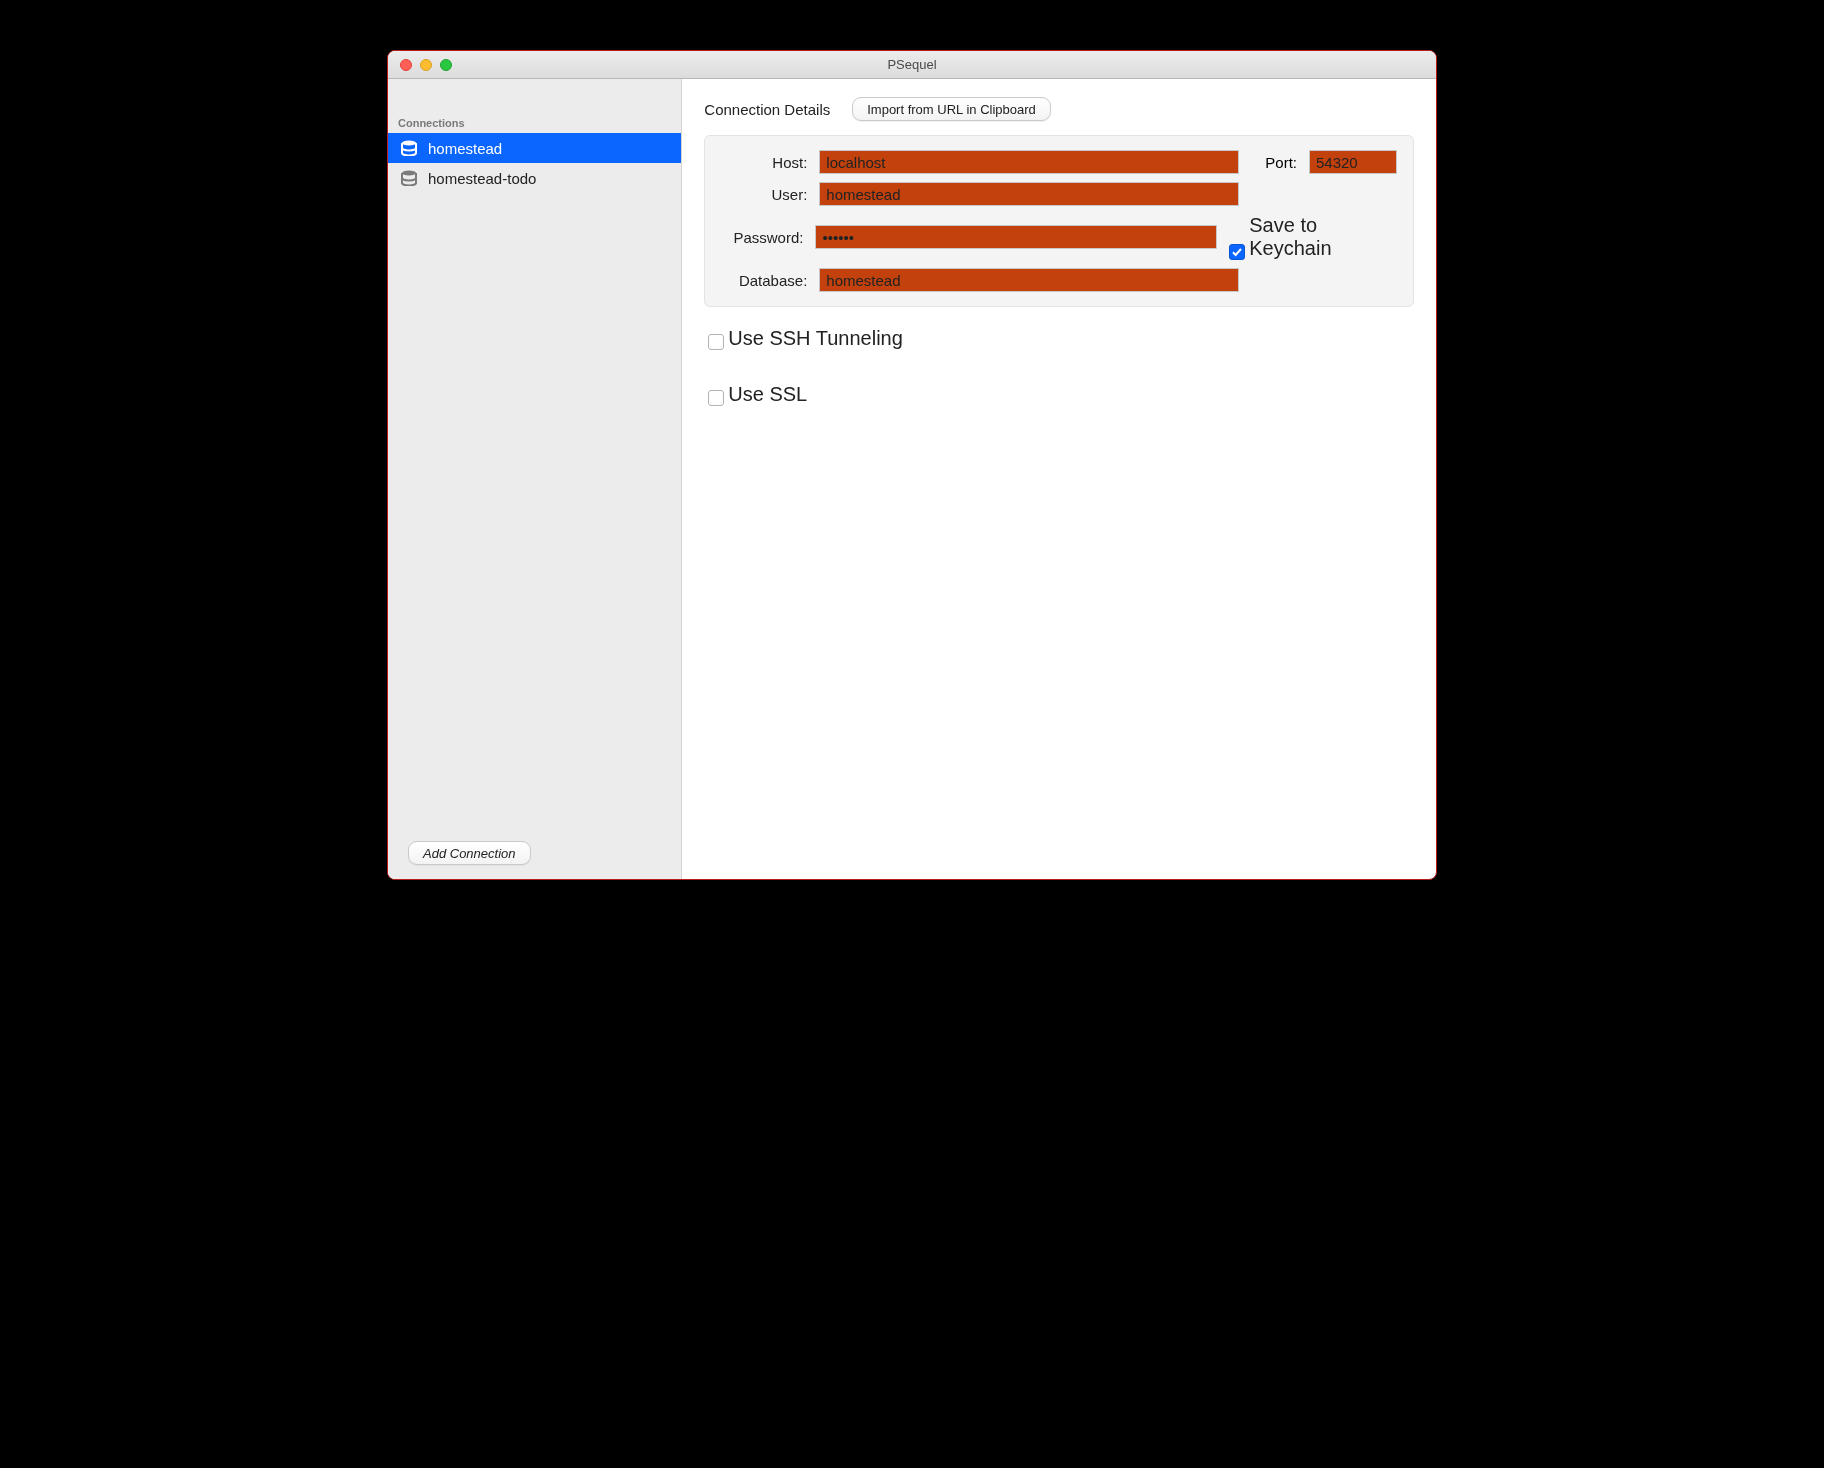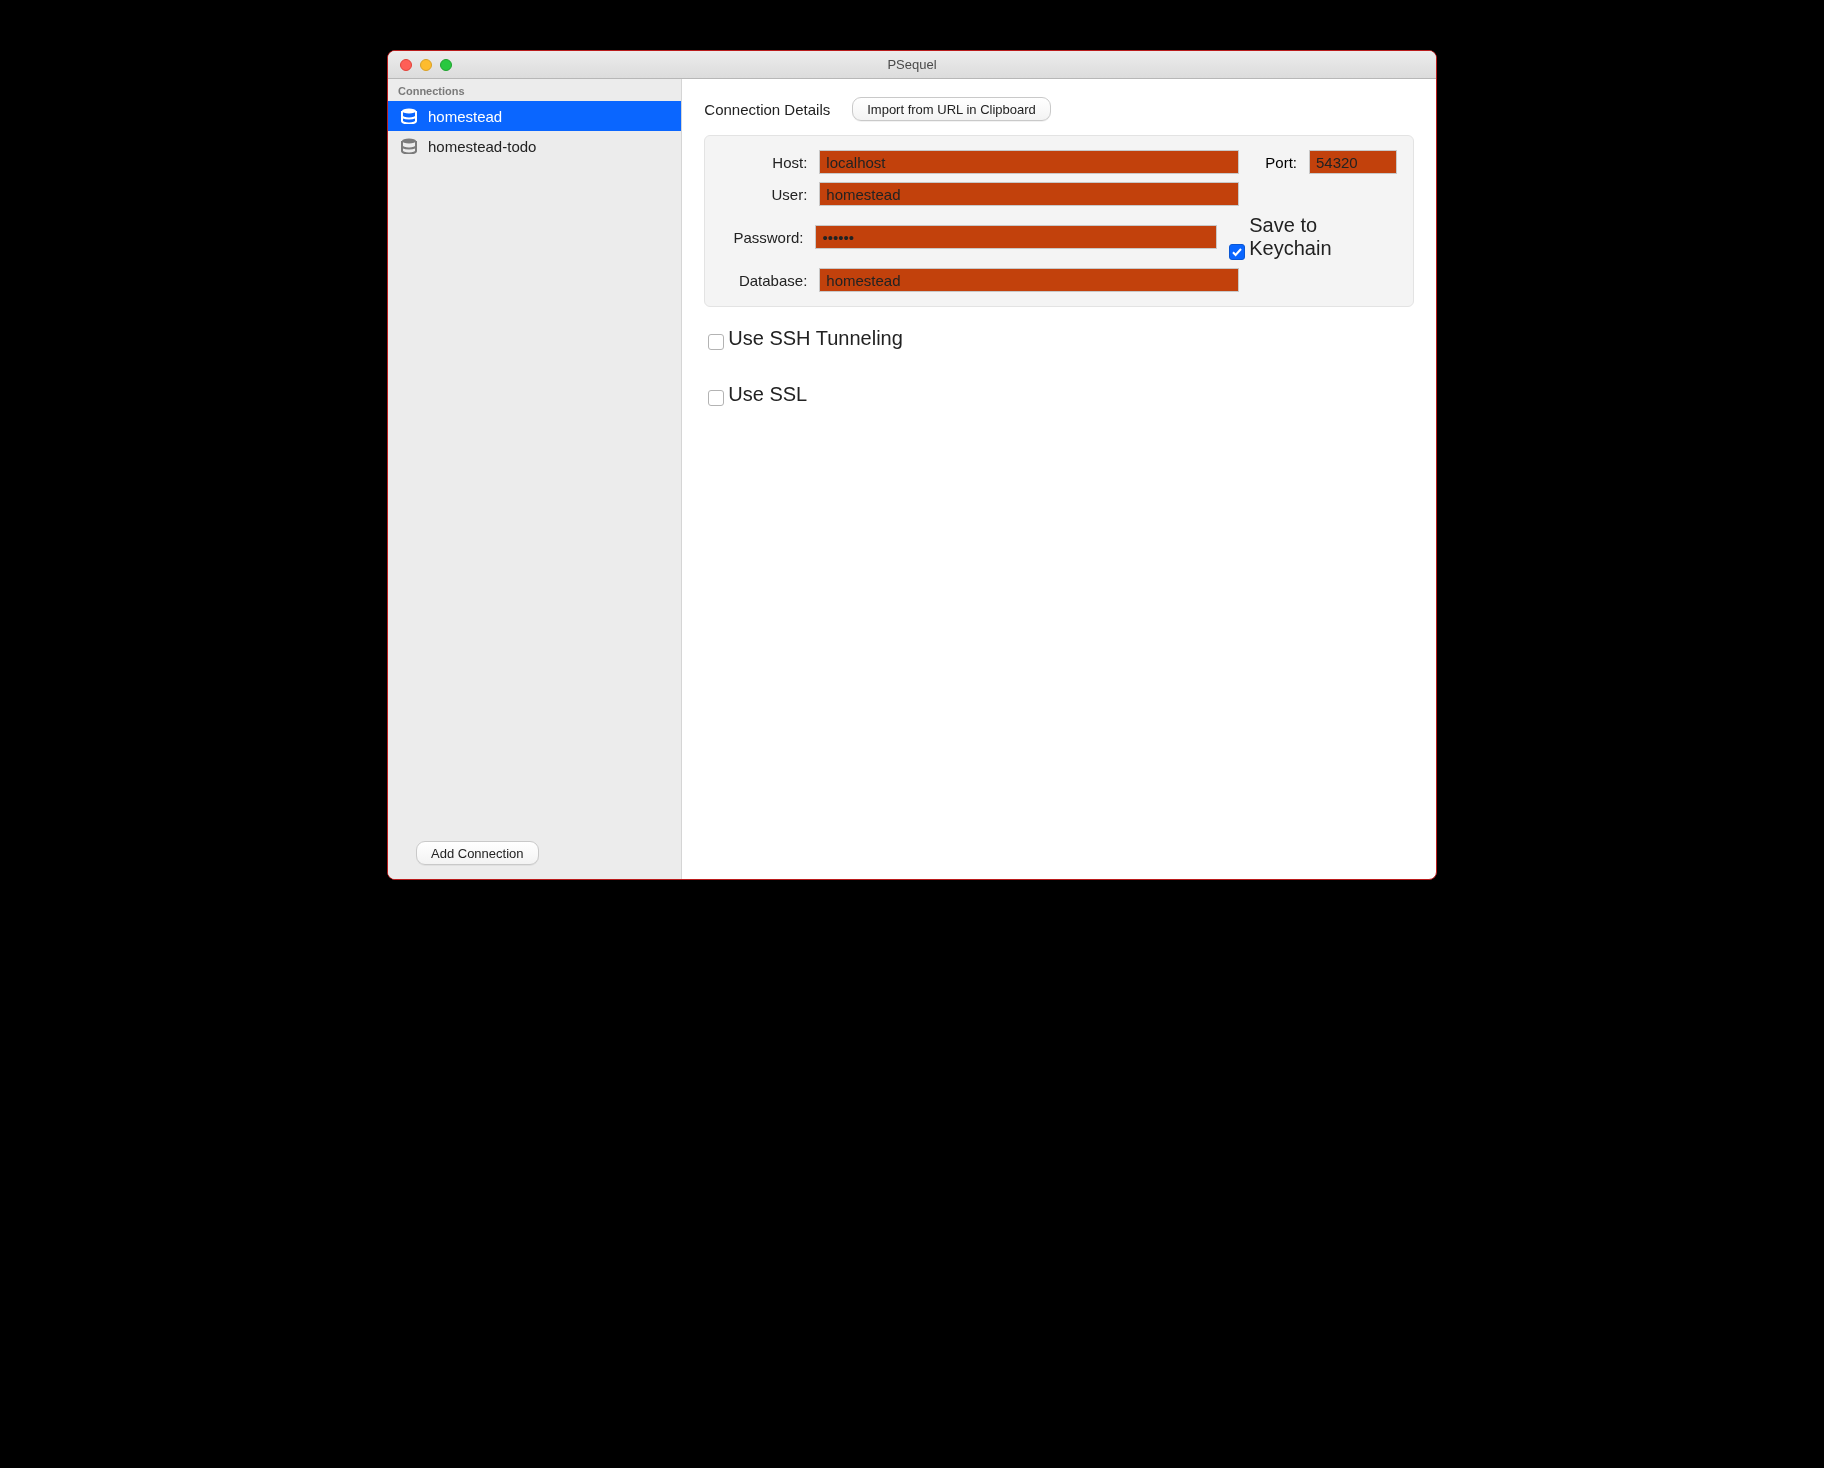--- a/index.html
+++ b/index.html
@@ -60,39 +60,41 @@
     background:#ececec;
     border-right:1px solid #d5d5d5;
     display:flex;
     flex-direction:column;
   }
   .sidebar-header {
     font-size:11px;
     font-weight:600;
     color:#7a7a7a;
     padding:6px 10px 4px 10px;
+    margin-top:32px;
   }
   .sidebar-list { flex:1; overflow:auto; }
   .sidebar-item {
     height:30px;
     display:flex;
     align-items:center;
     padding:0 12px;
     gap:10px;
     font-size:15px;
     color:#222;
     cursor:default;
   }
   .sidebar-item.selected {
     background:#0a66ff;
     color:#fff;
   }
   .sidebar-item .db-icon { width:18px; height:16px; flex:none; }
   .sidebar-footer {
-    padding:10px 28px 14px;
+    padding:10px 20px 14px;
+    font-style:italic;
   }
   .btn {
     display:inline-flex;
     align-items:center;
     justify-content:center;
     height:24px;
     padding:0 14px;
     font-size:13px;
     color:#222;
     background:linear-gradient(#ffffff,#f3f3f3);

